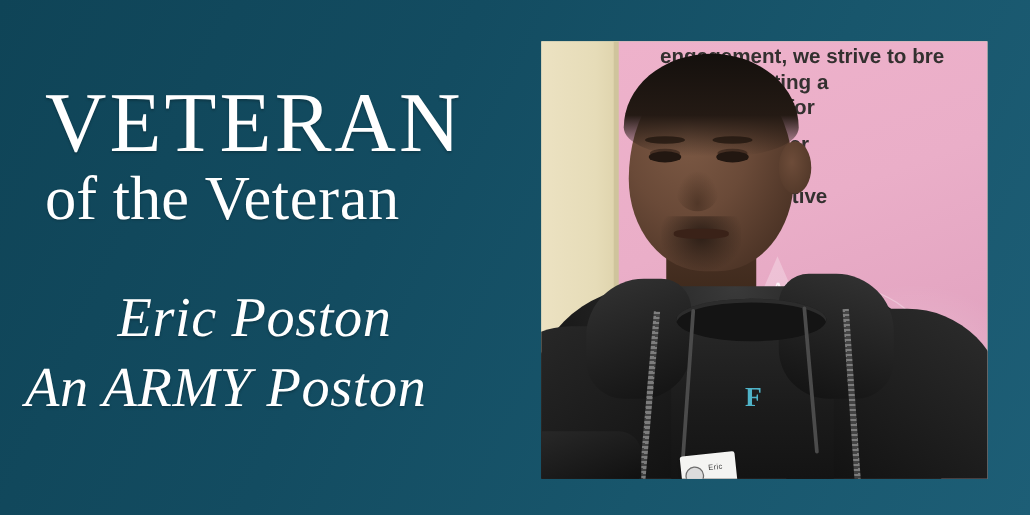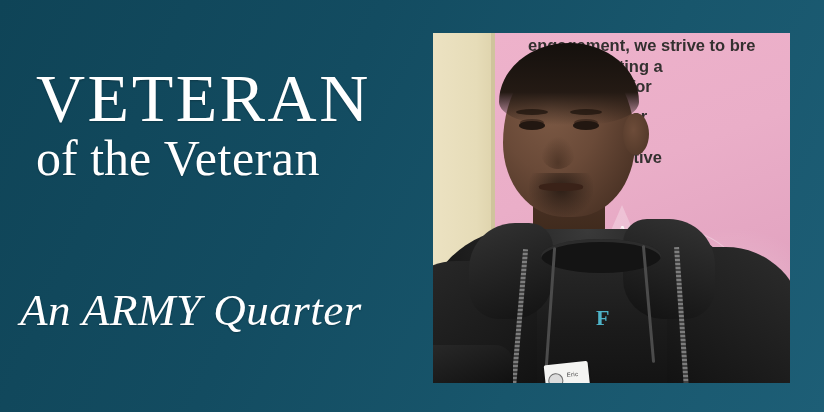--- a/index.html
+++ b/index.html
@@ -386,22 +386,23 @@
 <div id="card">
 
   <div class="text-panel">
 
     <div class="title-veteran">VETERAN</div>
 
     <div class="title-sub">
       <span class="it">of the </span><span class="rg">Veteran</span>
     </div>
 
-
-    <div class="name-line n2">An ARMY Quarter</div>
+    <div class="name-line n1">Eric Poston</div>
+
+    <div class="name-line n2">An ARMY Poston</div>
   </div>
 
   <div class="photo">
 
     <div class="wall"></div>
     <div class="wall-edge"></div>
 
     <div class="poster">
       <div class="poster-glow"></div>
     </div>

